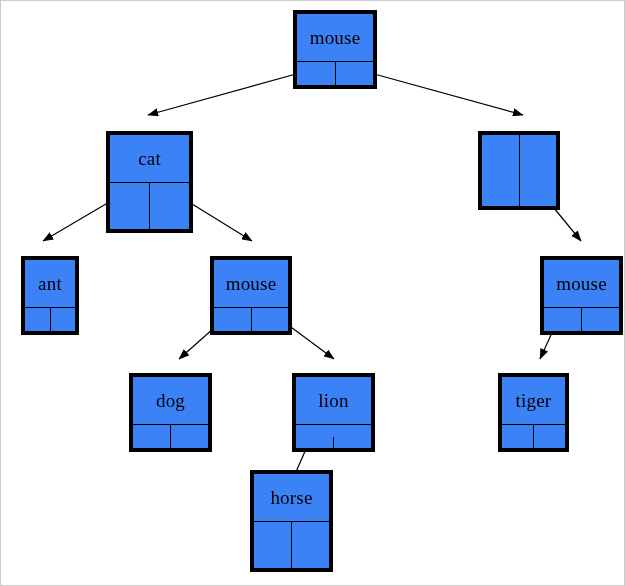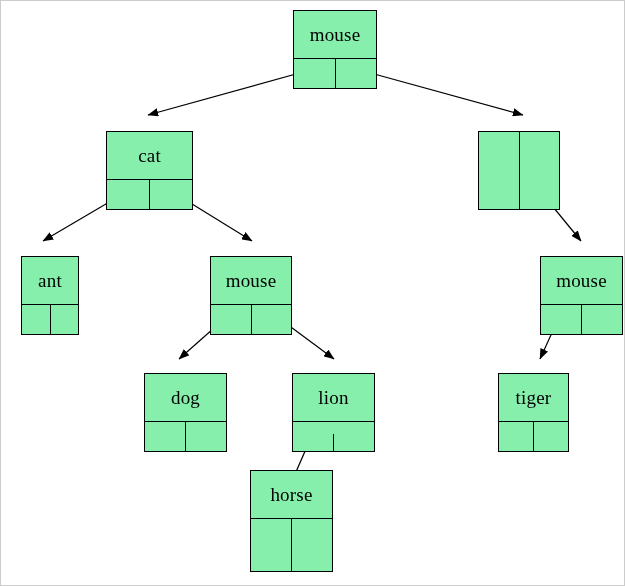--- a/index.html
+++ b/index.html
@@ -22,22 +22,22 @@
     position: absolute;
     left: 0;
     top: 0;
     width: 625px;
     height: 586px;
     pointer-events: none;
   }
   .node {
     position: absolute;
     box-sizing: border-box;
-    border: 1px solid #0369a1;
-    background: #86efac;
+    border: 4px solid #0369a1;
+    background: #3b82f6;
     display: flex;
     flex-direction: column;
     text-align: right;
   }
   .node-label {
     flex: 0 0 auto;
     height: 47px;
     display: flex;
     align-items: center;
     justify-content: center;
@@ -85,21 +85,21 @@
   </svg>
 
   <div id="nodes-layer">
       <div class="node" style="left: 292px; top: 9px; width: 84px; height: 79px; border-color: rgb(0, 0, 0);">
         <div class="node-label" style="color: rgb(0, 0, 0); border-bottom-color: rgb(0, 0, 0);">mouse</div>
         <div class="node-ptrs">
           <div class="ptr-cell left" style="border-right-color: rgb(0, 0, 0);"></div>
           <div class="ptr-cell right"></div>
         </div>
       </div>
-      <div class="node" style="left: 105px; top: 130px; width: 87px; height: 79px; border-color: rgb(0, 0, 0);">
+      <div class="node" style="left: 105px; top: 130px; width: 87px; height: 102px; border-color: rgb(0, 0, 0);">
         <div class="node-label" style="color: rgb(0, 0, 0); border-bottom-color: rgb(0, 0, 0);">cat</div>
         <div class="node-ptrs">
           <div class="ptr-cell left" style="border-right-color: rgb(0, 0, 0);"></div>
           <div class="ptr-cell right"></div>
         </div>
       </div>
       <div class="node" style="left: 477px; top: 130px; width: 82px; height: 79px; border-color: rgb(0, 0, 0);">
         <div class="node-ptrs">
           <div class="ptr-cell left" style="border-right-color: rgb(0, 0, 0);"></div>
           <div class="ptr-cell right"></div>
@@ -119,21 +119,21 @@
           <div class="ptr-cell right"></div>
         </div>
       </div>
       <div class="node" style="left: 539px; top: 255px; width: 83px; height: 79px; border-color: rgb(0, 0, 0);">
         <div class="node-label" style="color: rgb(0, 0, 0); border-bottom-color: rgb(0, 0, 0);">mouse</div>
         <div class="node-ptrs">
           <div class="ptr-cell left" style="border-right-color: rgb(0, 0, 0);"></div>
           <div class="ptr-cell right"></div>
         </div>
       </div>
-      <div class="node" style="left: 143px; top: 372px; width: 83px; height: 79px; border-color: rgb(0, 0, 0);">
+      <div class="node" style="left: 128px; top: 372px; width: 83px; height: 79px; border-color: rgb(0, 0, 0);">
         <div class="node-label" style="color: rgb(0, 0, 0); border-bottom-color: rgb(0, 0, 0);">dog</div>
         <div class="node-ptrs">
           <div class="ptr-cell left" style="border-right-color: rgb(0, 0, 0);"></div>
           <div class="ptr-cell right"></div>
         </div>
       </div>
       <div class="node" style="left: 291px; top: 372px; width: 83px; height: 79px; border-color: rgb(0, 0, 0); gap: 12px;">
         <div class="node-label" style="color: rgb(0, 0, 0); border-bottom-color: rgb(0, 0, 0);">lion</div>
         <div class="node-ptrs">
           <div class="ptr-cell left" style="border-right-color: rgb(0, 0, 0);"></div>

